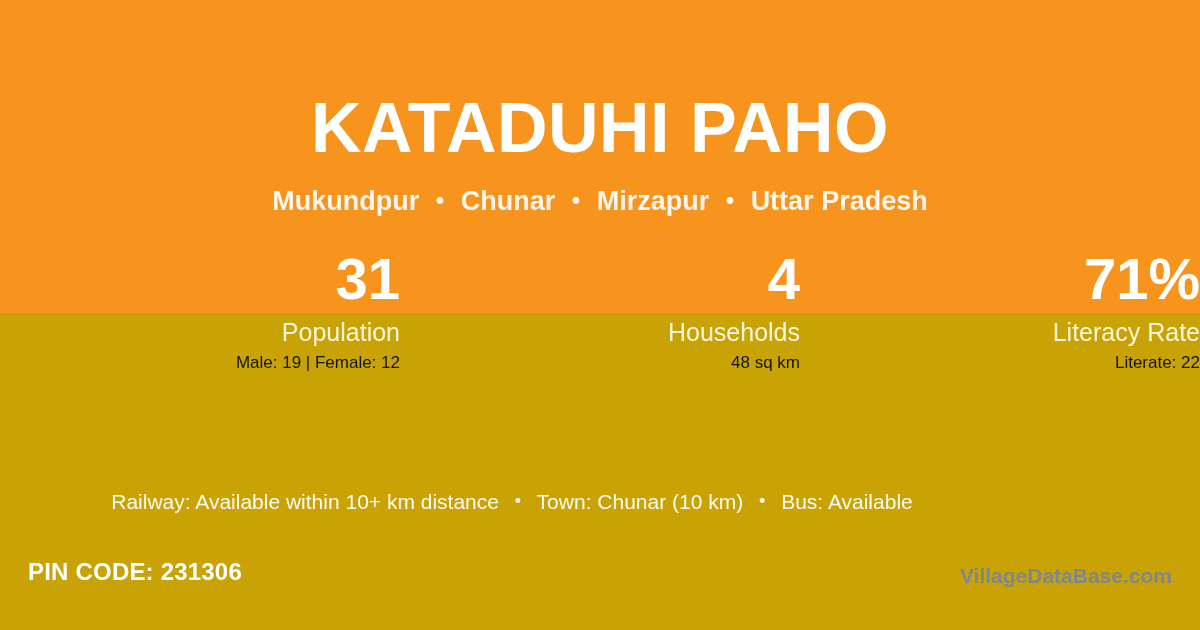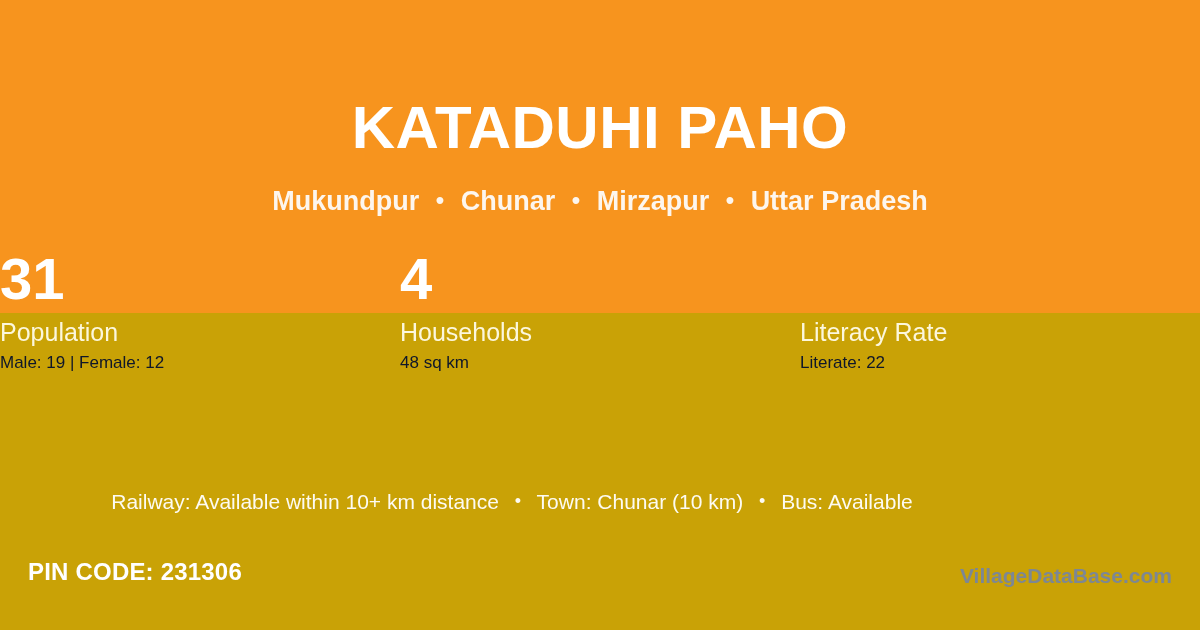--- a/index.html
+++ b/index.html
@@ -45,21 +45,21 @@
     width: 1200px;
     height: 240px;
     text-align: center;
   }
 
   .village-title {
     position: absolute;
     top: 84px;
     left: 0;
     width: 1200px;
-    font-size: 60px;
+    font-size: 70px;
     font-weight: 700;
     letter-spacing: 0.5px;
     line-height: 88px;
     color: #ffffff;
     white-space: nowrap;
   }
 
   .village-subtitle {
     position: absolute;
     top: 182px;
@@ -86,21 +86,21 @@
     top: 240px;
     left: 0;
     width: 1200px;
     height: 150px;
     display: flex;
   }
 
   .stat {
     flex: 1 1 0;
     position: relative;
-    text-align: left;
+    text-align: right;
   }
 
   .stat-value {
     position: absolute;
     top: 6px;
     left: 0;
     width: 100%;
     height: 66px;
     font-size: 58px;
     font-weight: 700;
@@ -216,20 +216,21 @@
       <div class="stat-sub">Male: 19 | Female: 12</div>
     </div>
 
     <div class="stat">
       <div class="stat-value">4</div>
       <div class="stat-label">Households</div>
       <div class="stat-sub">48 sq km</div>
     </div>
 
     <div class="stat">
+      <div class="stat-value">71%</div>
       <div class="stat-label">Literacy Rate</div>
       <div class="stat-sub">Literate: 22</div>
     </div>
 
   </div>
 
   <div class="infra">
     <span>Railway: Available within 10+ km distance</span>
     <span class="sep-dot-sm">•</span>
     <span>Town: Chunar (10 km)</span>

